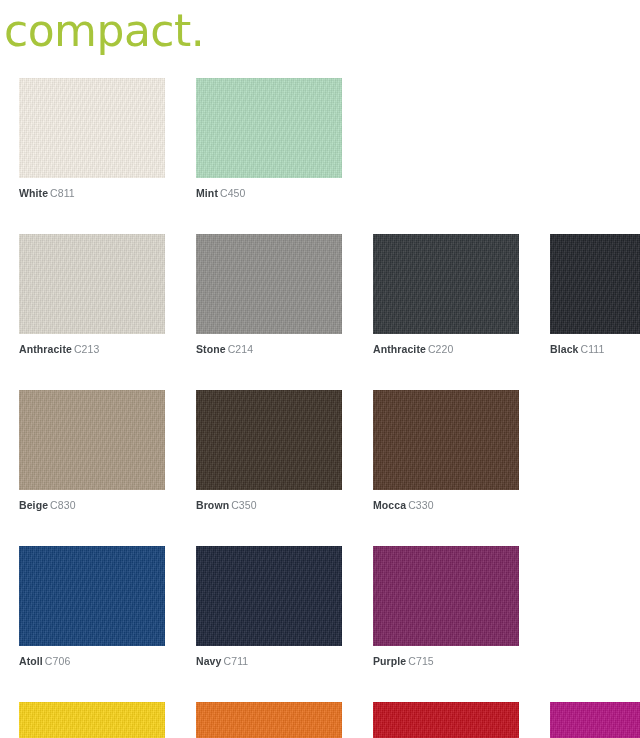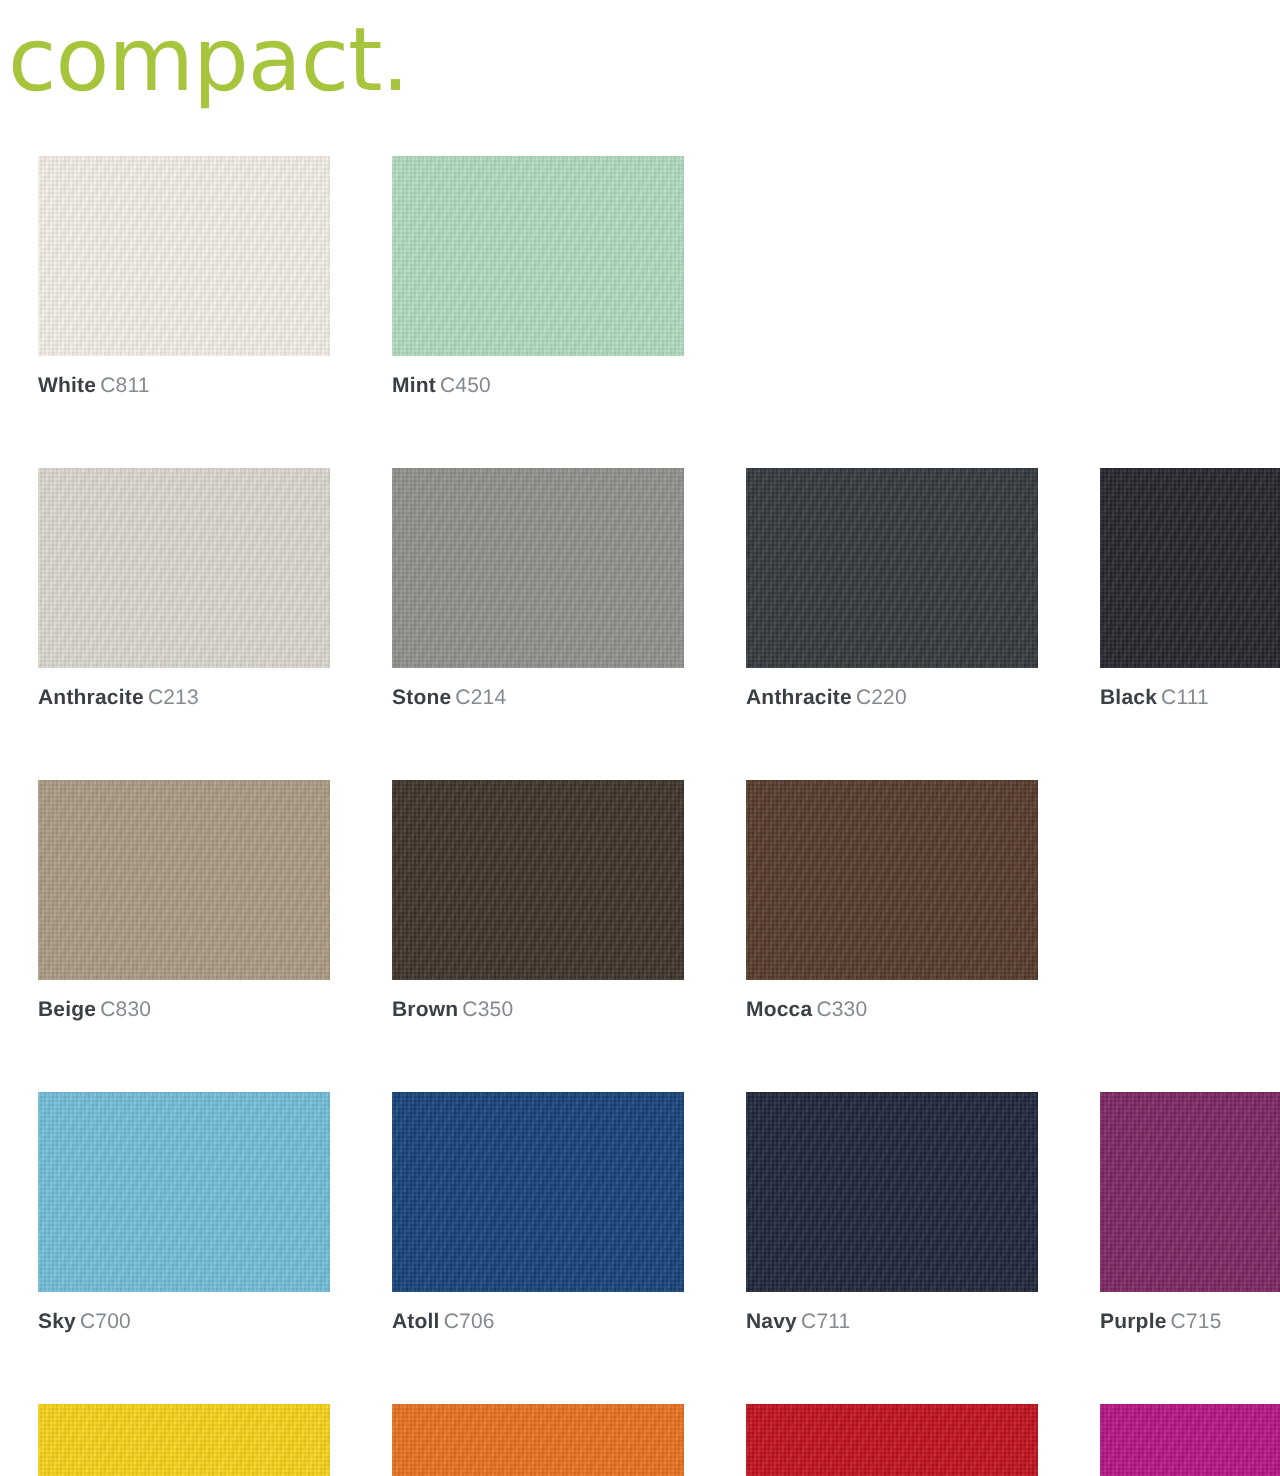--- a/index.html
+++ b/index.html
@@ -159,24 +159,20 @@
           <div class="swatch" style="background: rgb(62, 50, 40);"></div>
           <div class="label"><span class="name">Brown</span><span class="code">C350</span></div>
         </div>
         <div class="cell">
           <div class="swatch" style="background: rgb(85, 57, 42);"></div>
           <div class="label"><span class="name">Mocca</span><span class="code">C330</span></div>
         </div>
       </div>
       <div class="row">
         <div class="cell">
-          <div class="swatch" style="background: rgb(114, 189, 218);"></div>
-          <div class="label"><span class="name">Sky</span><span class="code">C700</span></div>
-        </div>
-        <div class="cell">
           <div class="swatch" style="background: rgb(21, 65, 120);"></div>
           <div class="label"><span class="name">Atoll</span><span class="code">C706</span></div>
         </div>
         <div class="cell">
           <div class="swatch" style="background: rgb(29, 37, 57);"></div>
           <div class="label"><span class="name">Navy</span><span class="code">C711</span></div>
         </div>
         <div class="cell">
           <div class="swatch" style="background: rgb(122, 37, 95);"></div>
           <div class="label"><span class="name">Purple</span><span class="code">C715</span></div>

